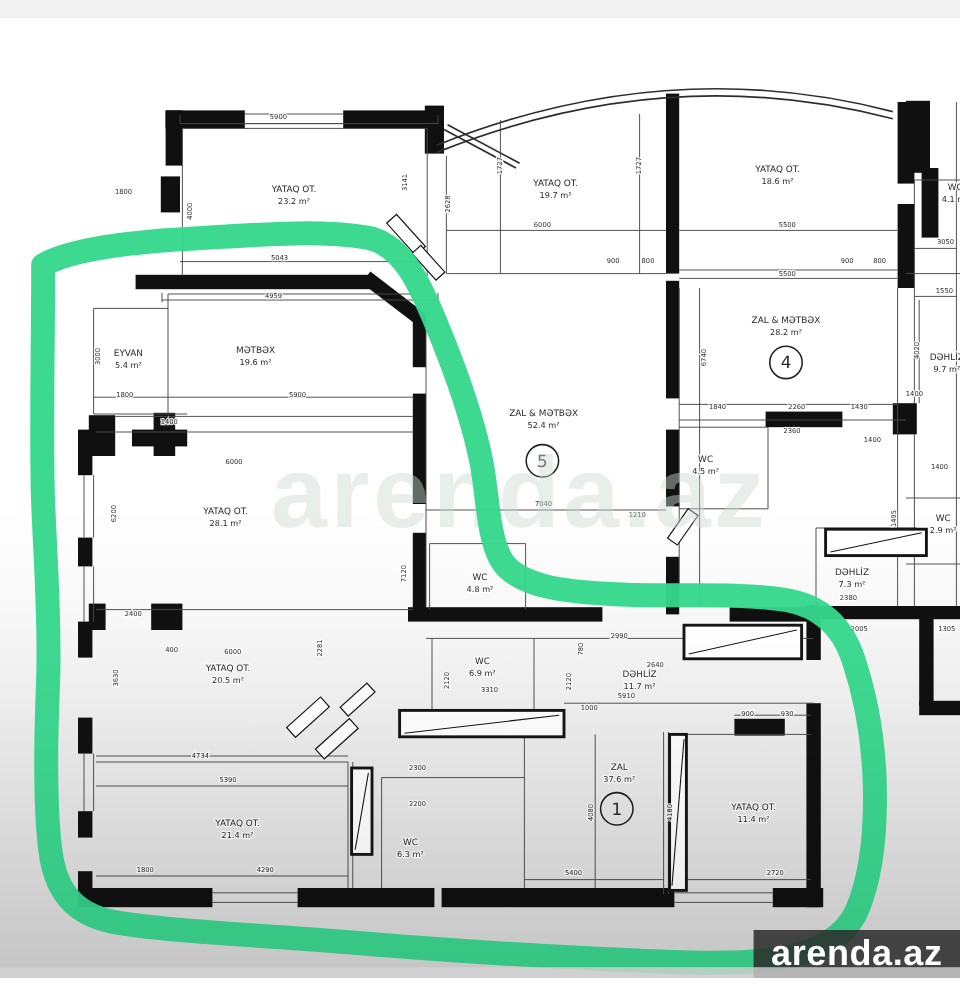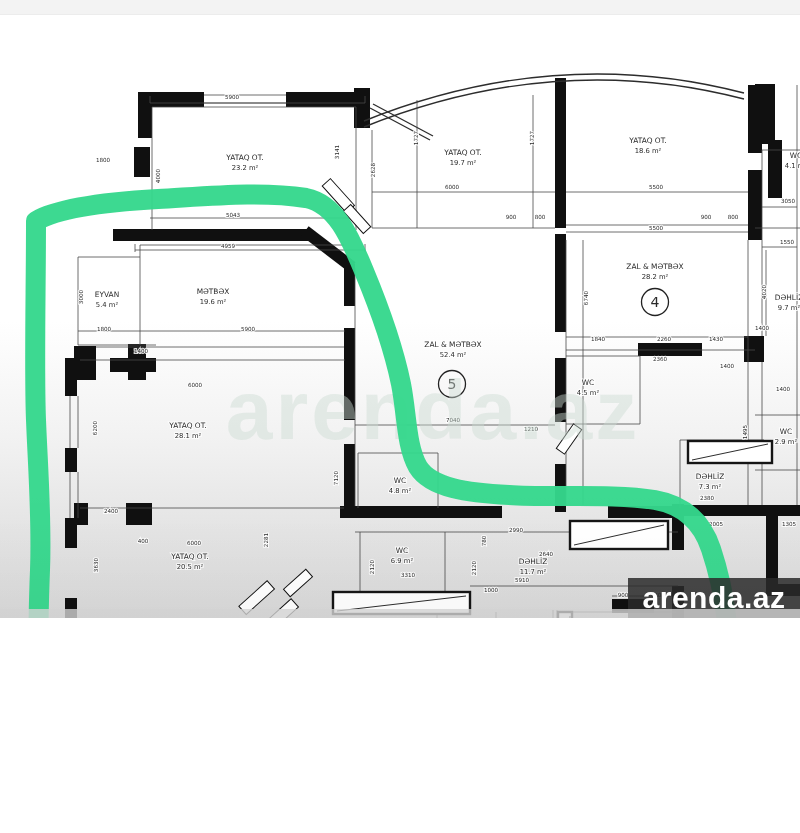--- a/index.html
+++ b/index.html
@@ -1,17 +1,17 @@
 <!DOCTYPE html>
 <html><head>
 <meta charset="utf-8">
 <style>
   html,body{margin:0;padding:0;}
   #stage{
-    position:relative;width:800px;height:618px;overflow:hidden;
+    position:relative;width:800px;height:815px;overflow:hidden;
     background:linear-gradient(180deg,#ffffff 0%,#ffffff 52%,#f1f1f1 72%,#e2e2e2 88%,#d9d9d9 100%);
     font-family:"DejaVu Sans",sans-serif;
   }
   .top-strip{position:absolute;left:0;top:0;width:800px;height:14px;background:#f3f3f3;border-bottom:1px solid #ececec;}
   .bottom-strip{position:absolute;left:0;bottom:0;width:800px;height:9px;background:#d2d2d2;opacity:.8;}
   .ghost-mark{
     position:absolute;left:88px;top:360px;width:690px;height:100px;
     font-family:"Liberation Sans",sans-serif;font-weight:bold;font-size:84px;
     letter-spacing:3px;text-align:center;line-height:100px;
     color:rgba(205,220,211,0.45);pointer-events:none;user-select:none;

